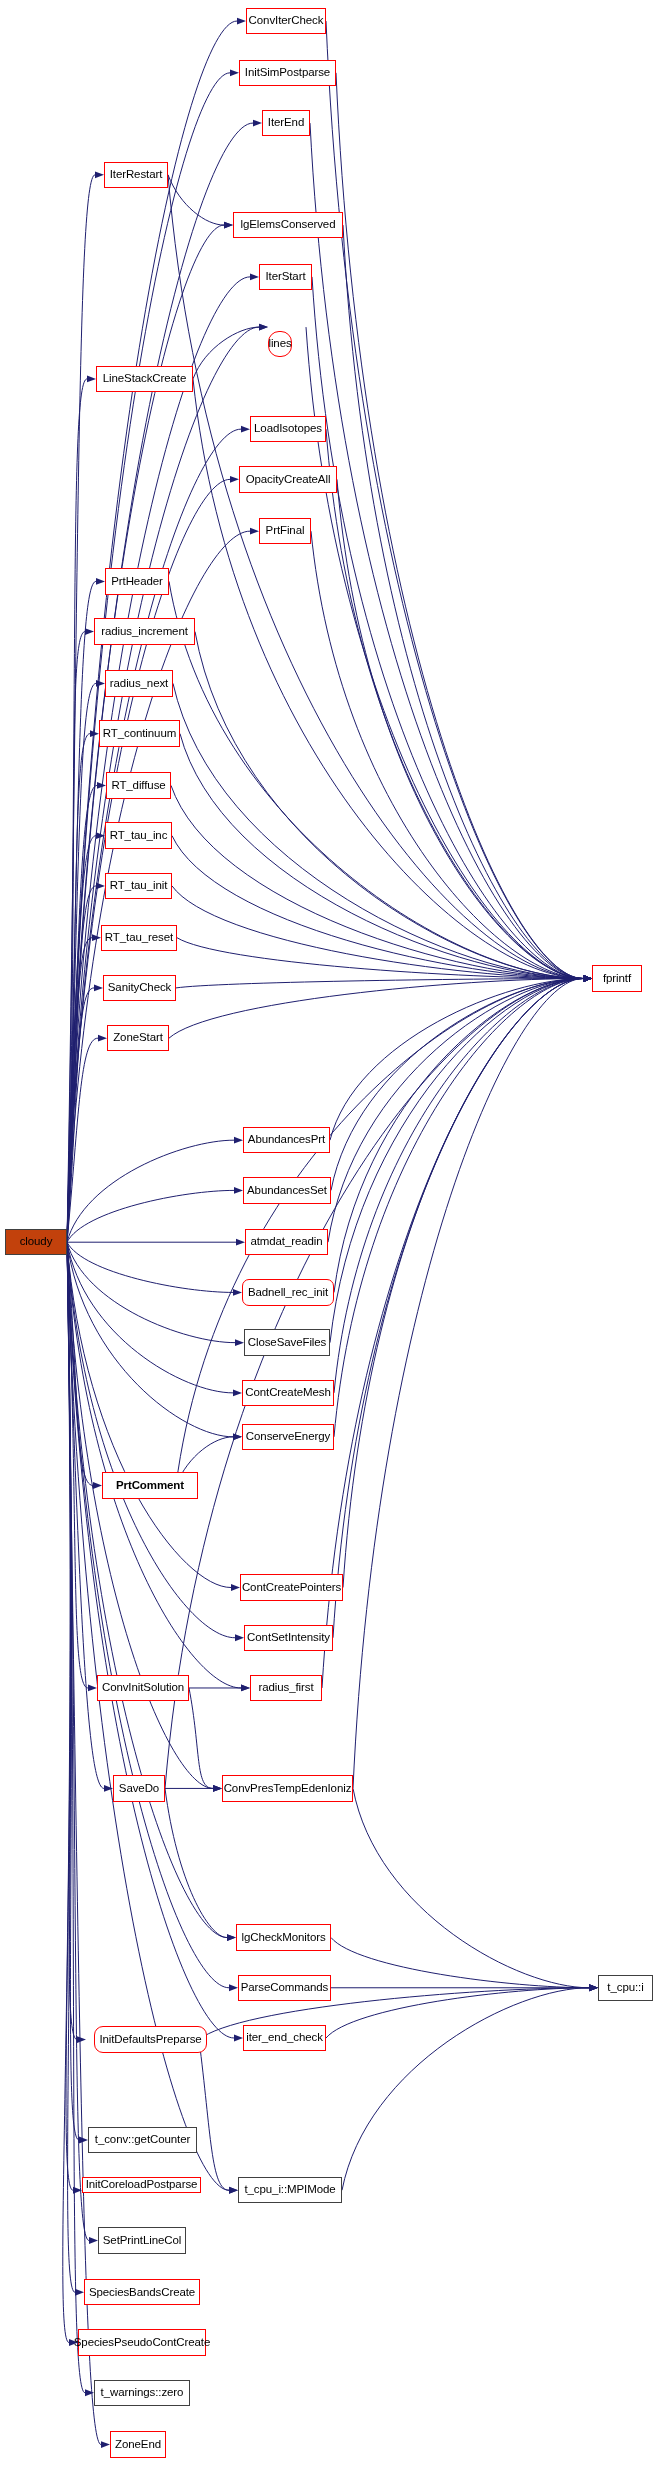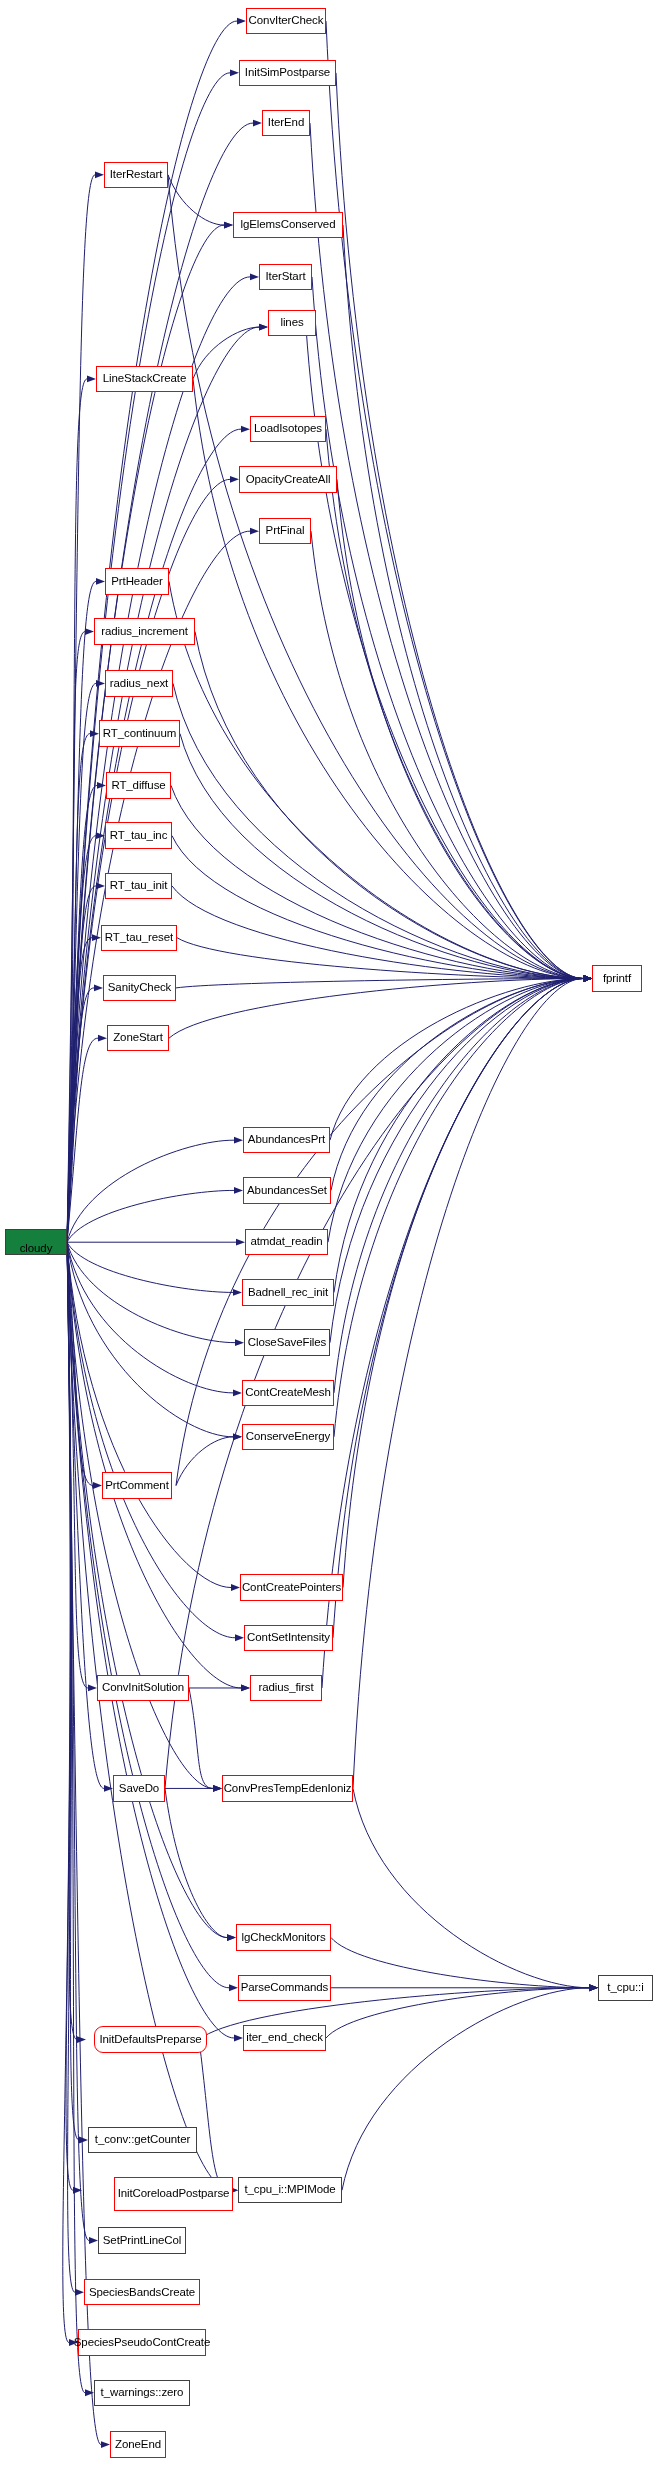--- a/index.html
+++ b/index.html
@@ -36,22 +36,21 @@
     align-items: center;
     justify-content: center;
     white-space: nowrap;
     letter-spacing: -0.1px;
   }
   .node.black {
     border-color: #404040;
   }
   .node.root {
     border-color: #404040;
-    background: #15803d;
-    align-items: flex-end;
+    background: #c2410c;
   }
   .edge-path {
     fill: none;
     stroke: #1f1f6f;
     stroke-width: 1;
   }
   .arrow-head {
     fill: #1f1f6f;
     stroke: none;
   }
@@ -264,21 +263,21 @@
       </div>
       <div class="node" style="left: 104px; top: 161.671px; width: 64px; height: 26.3696px;">
         <span>IterRestart</span>
       </div>
       <div class="node" style="left: 233px; top: 211.899px; width: 110px; height: 26.3696px;">
         <span>lgElemsConserved</span>
       </div>
       <div class="node" style="left: 259px; top: 263.696px; width: 53px; height: 26.3696px; justify-content: center;">
         <span>IterStart</span>
       </div>
-      <div class="node" style="left: 268px; top: 310px; width: 48px; height: 26.3696px;">
+      <div class="node" style="left: 268px; top: 331px; width: 24px; height: 26.3696px; border-radius: 11px;">
         <span>lines</span>
       </div>
       <div class="node" style="left: 96px; top: 365.722px; width: 97px; height: 26.3696px;">
         <span>LineStackCreate</span>
       </div>
       <div class="node" style="left: 250px; top: 415.949px; width: 76px; height: 26.3696px;">
         <span>LoadIsotopes</span>
       </div>
       <div class="node" style="left: 239px; top: 466.177px; width: 98px; height: 26.3696px;">
         <span>OpacityCreateAll</span>
@@ -321,33 +320,33 @@
       </div>
       <div class="node" style="left: 243px; top: 1126.99px; width: 87px; height: 26.3696px;">
         <span>AbundancesPrt</span>
       </div>
       <div class="node" style="left: 243px; top: 1177.22px; width: 88px; height: 26.3696px;">
         <span>AbundancesSet</span>
       </div>
       <div class="node" style="left: 245px; top: 1229.01px; width: 83px; height: 26.3696px;">
         <span>atmdat_readin</span>
       </div>
-      <div class="node" style="left: 242px; top: 1279.24px; width: 92px; height: 26.3696px;">
+      <div class="node" style="left: 242px; top: 1279.24px; width: 92px; height: 26.3696px; border-radius: 7px;">
         <span>Badnell_rec_init</span>
       </div>
       <div class="node black" style="left: 244px; top: 1329.47px; width: 86px; height: 26.3696px;">
         <span>CloseSaveFiles</span>
       </div>
       <div class="node" style="left: 242px; top: 1379.7px; width: 92px; height: 26.3696px;">
         <span>ContCreateMesh</span>
       </div>
       <div class="node" style="left: 242px; top: 1423.65px; width: 92px; height: 26.3696px;">
         <span>ConserveEnergy</span>
       </div>
-      <div class="node" style="left: 102px; top: 1472.3px; width: 70px; height: 26.3696px;">
+      <div class="node" style="left: 102px; top: 1472.3px; width: 96px; height: 26.3696px; font-weight: bold;">
         <span>PrtComment</span>
       </div>
       <div class="node" style="left: 240px; top: 1574.33px; width: 103px; height: 26.3696px;">
         <span>ContCreatePointers</span>
       </div>
       <div class="node" style="left: 244px; top: 1624.56px; width: 89px; height: 26.3696px;">
         <span>ContSetIntensity</span>
       </div>
       <div class="node" style="left: 97px; top: 1674.78px; width: 92px; height: 26.3696px;">
         <span>ConvInitSolution</span>
@@ -372,21 +371,21 @@
       </div>
       <div class="node" style="left: 94px; top: 2026.38px; width: 113px; height: 26.3696px; border-radius: 9px;">
         <span>InitDefaultsPreparse</span>
       </div>
       <div class="node black" style="left: 598px; top: 1974.58px; width: 55px; height: 26.3696px;">
         <span>t_cpu::i</span>
       </div>
       <div class="node black" style="left: 88px; top: 2126.84px; width: 109px; height: 26.3696px;">
         <span>t_conv::getCounter</span>
       </div>
-      <div class="node" style="left: 82px; top: 2177.06px; width: 119px; height: 34px; margin-left: 32px;">
+      <div class="node" style="left: 82px; top: 2177.06px; width: 119px; height: 16px;">
         <span>InitCoreloadPostparse</span>
       </div>
       <div class="node black" style="left: 238px; top: 2177.06px; width: 104px; height: 26.3696px;">
         <span>t_cpu_i::MPIMode</span>
       </div>
       <div class="node black" style="left: 98px; top: 2227.29px; width: 88px; height: 26.3696px;">
         <span>SetPrintLineCol</span>
       </div>
       <div class="node" style="left: 84px; top: 2279.09px; width: 116px; height: 26.3696px;">
         <span>SpeciesBandsCreate</span>

